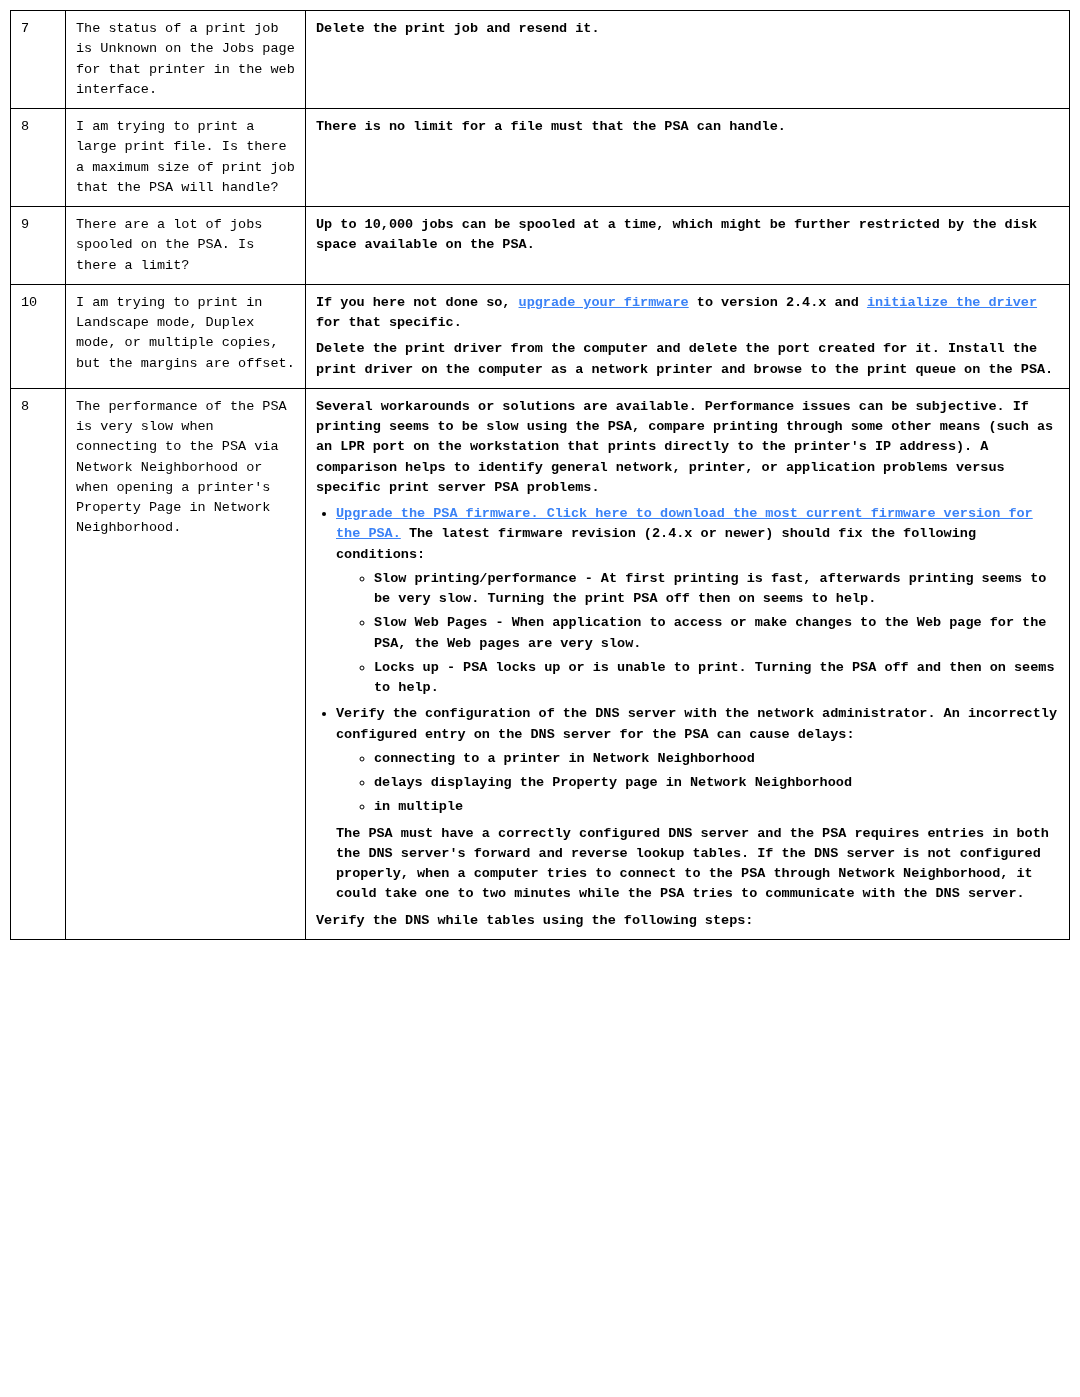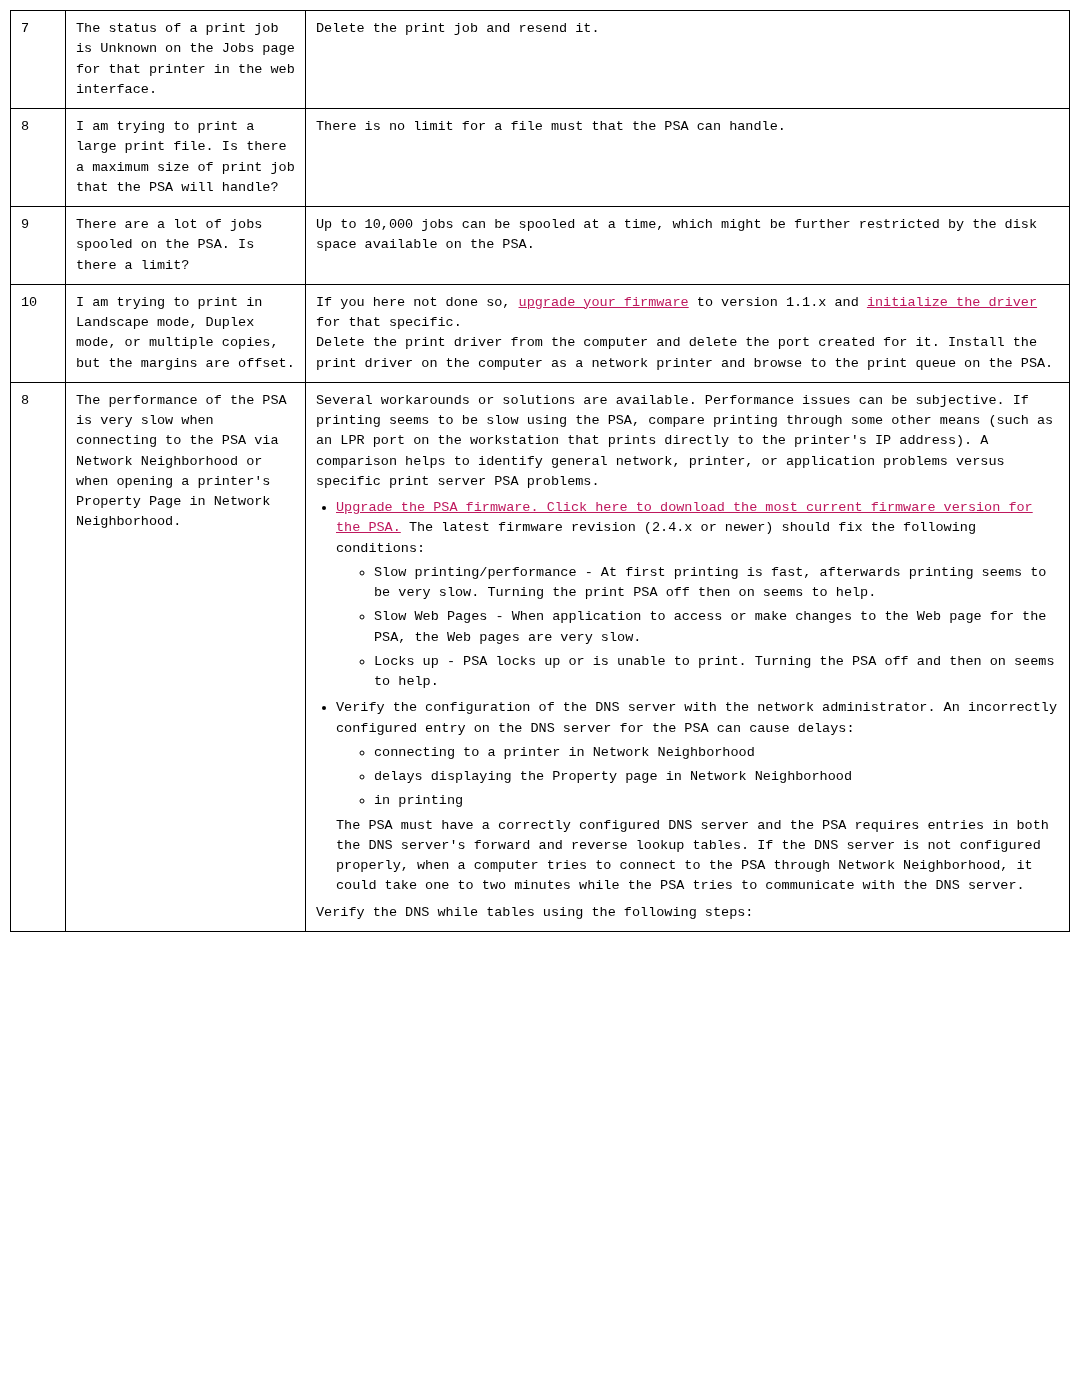--- a/index.html
+++ b/index.html
@@ -27,23 +27,24 @@
     }
     td.num-col {
       width: 55px;
       font-weight: normal;
     }
     td.problem-col {
       width: 240px;
     }
     td.solution-col {
       width: auto;
+      font-weight: bold;
     }
     a {
-      color: #be185d;
+      color: #3b82f6;
       text-decoration: underline;
       text-align: center;
     }
     ul.bullet-list {
       list-style-type: disc;
       margin-left: 20px;
       margin-top: 6px;
     }
     ul.bullet-list li {
       margin-bottom: 6px;
@@ -53,21 +54,21 @@
       margin-left: 38px;
       margin-top: 4px;
     }
     ul.circle-list li {
       margin-bottom: 4px;
     }
     p + p {
       margin-top: 8px;
     }
     .block-para {
-      margin-top: 0;
+      margin-top: 6px;
     }
   </style>
 </head>
 <body>
 
 <table>
 
   <tbody>
       <tr>
     <td class="num-col">7</td>
@@ -85,21 +86,21 @@
     <td class="num-col">9</td>
     <td class="problem-col">There are a lot of jobs spooled on the PSA. Is there a limit?</td>
     <td class="solution-col">Up to 10,000 jobs can be spooled at a time, which might be further restricted by the disk space available on the PSA.</td>
   </tr>
 
   <tr>
     <td class="num-col">10</td>
     <td class="problem-col">I am trying to print in Landscape mode, Duplex mode, or multiple copies, but the margins are offset.</td>
     <td class="solution-col">
       <p>
-        <span>If you here not done so, </span><a href="#">upgrade your firmware</a><span> to version 1.1.x and </span><a href="#">initialize the driver</a><span> for that specific.</span>
+        <span>If you here not done so, </span><a href="#">upgrade your firmware</a><span> to version 2.4.x and </span><a href="#">initialize the driver</a><span> for that specific.</span>
       </p>
       <p class="block-para">Delete the print driver from the computer and delete the port created for it. Install the print driver on the computer as a network printer and browse to the print queue on the PSA.</p>
     </td>
   </tr>
 
   <tr>
     <td class="num-col">8</td>
     <td class="problem-col">The performance of the PSA is very slow when connecting to the PSA via Network Neighborhood or when opening a printer's Property Page in Network Neighborhood.</td>
     <td class="solution-col">
       <p>Several workarounds or solutions are available. Performance issues can be subjective. If printing seems to be slow using the PSA, compare printing through some other means (such as an LPR port on the workstation that prints directly to the printer's IP address). A comparison helps to identify general network, printer, or application problems versus specific print server PSA problems.</p>
@@ -110,21 +111,21 @@
             <li>Slow printing/performance - At first printing is fast, afterwards printing seems to be very slow. Turning the print PSA off then on seems to help.</li>
             <li>Slow Web Pages - When application to access or make changes to the Web page for the PSA, the Web pages are very slow.</li>
             <li>Locks up - PSA locks up or is unable to print. Turning the PSA off and then on seems to help.</li>
           </ul>
         </li>
         <li>
           <span>Verify the configuration of the DNS server with the network administrator. An incorrectly configured entry on the DNS server for the PSA can cause delays:</span>
           <ul class="circle-list">
             <li>connecting to a printer in Network Neighborhood</li>
             <li>delays displaying the Property page in Network Neighborhood</li>
-            <li>in printing</li>
+            <li>in multiple</li>
           </ul>
           <p class="block-para">The PSA must have a correctly configured DNS server and the PSA requires entries in both the DNS server's forward and reverse lookup tables. If the DNS server is not configured properly, when a computer tries to connect to the PSA through Network Neighborhood, it could take one to two minutes while the PSA tries to communicate with the DNS server.</p>
         </li>
       </ul>
       <p class="block-para">Verify the DNS while tables using the following steps:</p>
     </td>
   </tr>
 </tbody>
   </table>
 

